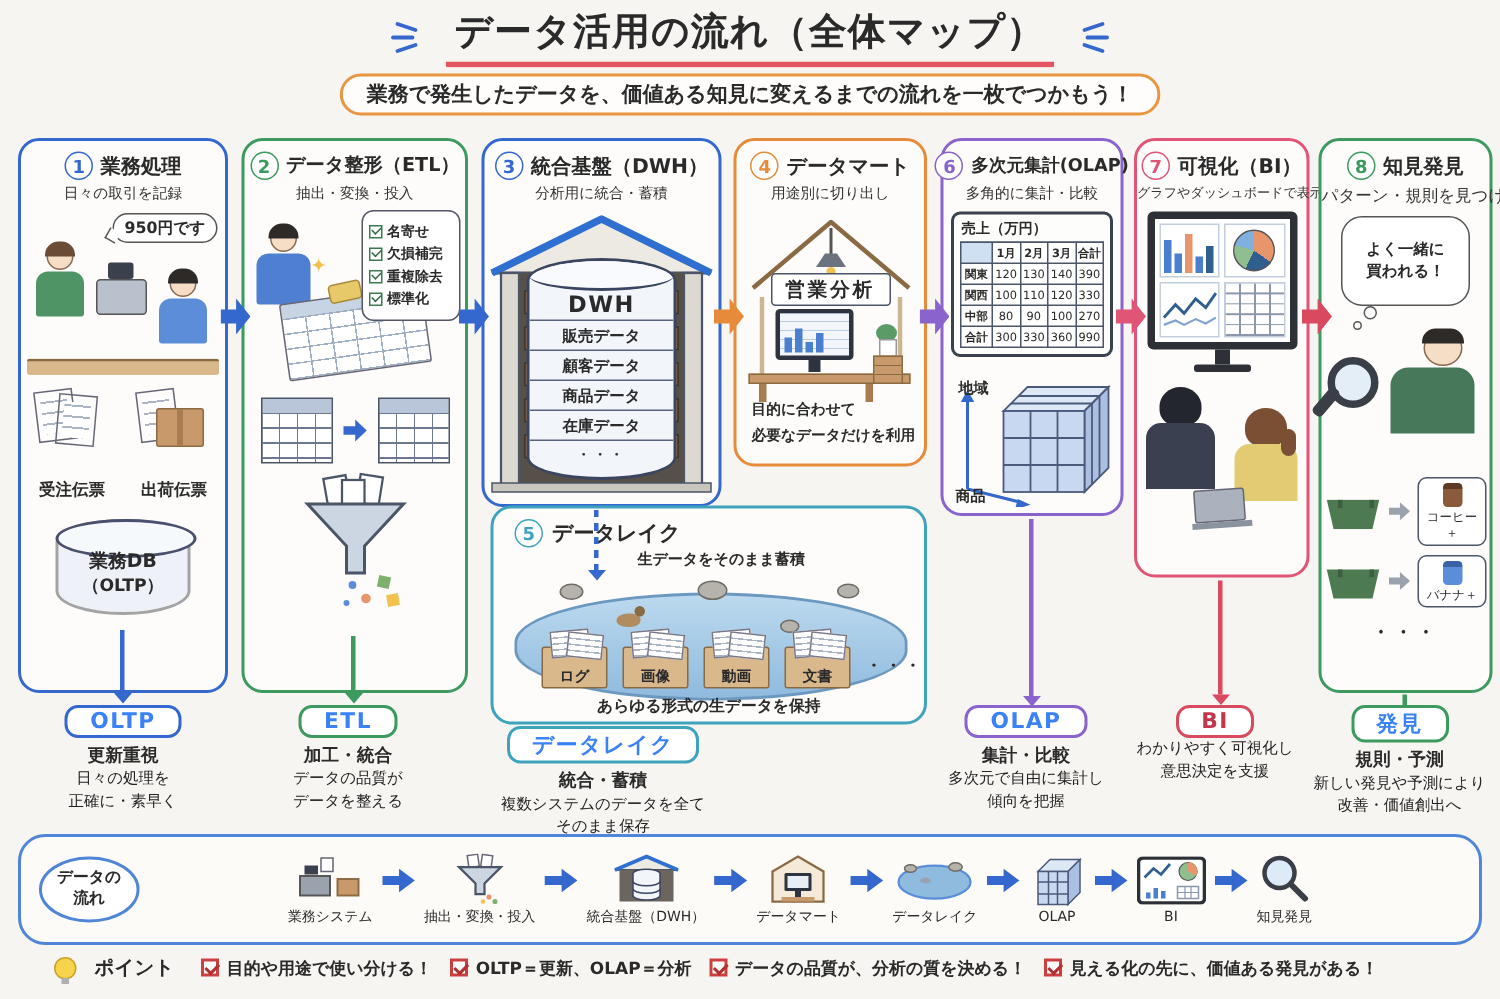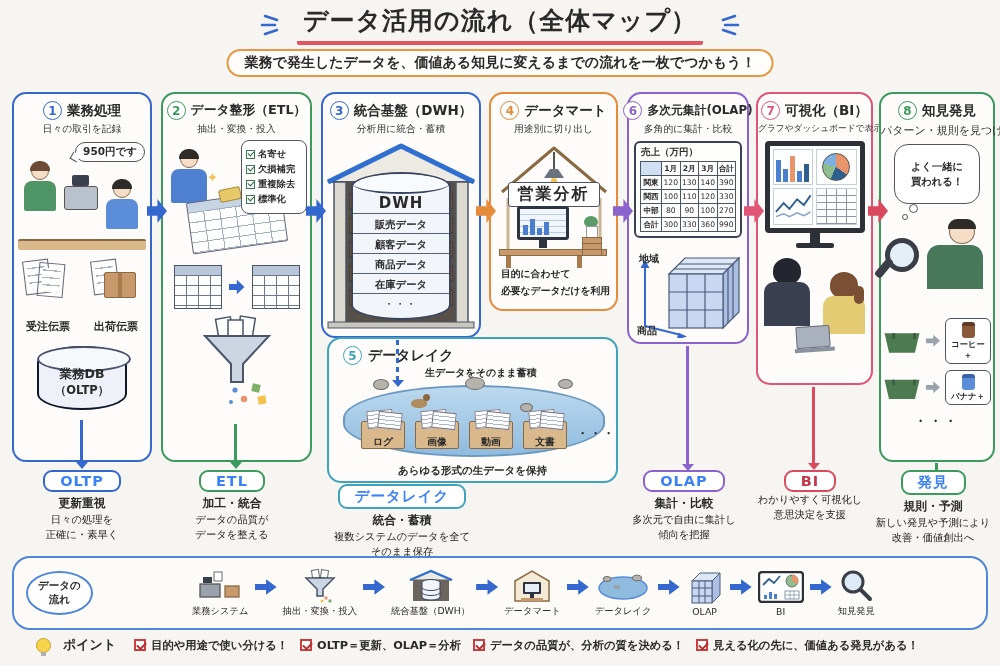--- a/index.html
+++ b/index.html
@@ -43,21 +43,21 @@
   .counter { position:absolute; left:4px; right:4px; bottom:0; height:11px; background:#d9b98c; border-top:2px solid #8a6a42; border-radius:2px; }
   .docs { display:flex; justify-content:space-around; margin-top:8px; height:76px; }
   .docgrp { position:relative; width:60px; text-align:center; }
   .doc { position:absolute; width:26px; height:34px; background:#fff; border:1.4px solid #667;
          background-image:repeating-linear-gradient(to bottom,transparent 0 6px,#aab4c2 6px 7.3px); background-clip:content-box; padding:4px 3px; }
   .doc.d1 { left:6px; top:2px; transform:rotate(-7deg); }
   .doc.d2 { left:20px; top:5px; transform:rotate(5deg); }
   .parcel { position:absolute; left:18px; top:14px; width:32px; height:26px; background:#c89a6b; border:1.5px solid #8a6a42; border-radius:2px; }
   .parcel::before { content:''; position:absolute; left:50%; top:0; bottom:0; width:4px; background:#a87c4e; transform:translateX(-50%); }
   .doclabel { position:absolute; bottom:0; width:100%; font-size:11px; font-weight:bold; }
-  .dbcyl { position:relative; width:90px; height:64px; margin:12px auto 0; background:#eef2f8; border:2px solid #0f172a; border-radius:45px / 16px; text-align:center; }
+  .dbcyl { position:relative; width:90px; height:64px; margin:12px auto 0; background:#eef2f8; border:2px solid #a3a3a3; border-radius:45px / 16px; text-align:center; }
   .dbcyl::before { content:''; position:absolute; top:-2px; left:-2px; width:90px; height:22px; border:2px solid #49506b; border-radius:50%; background:#f6f9fc; }
   .dbl1 { position:relative; font-size:12.5px; font-weight:bold; margin-top:18px; }
   .dbl2 { position:relative; font-size:11.5px; font-weight:bold; }
   
   .c2top { position:relative; height:116px; margin-top:4px; }
   .hoodie { left:8px; top:10px; position:absolute; }
   .hoodie .p-body { background:#4f7fd0; width:36px; height:34px; }
   .sheet { position:absolute; left:26px; top:56px; width:96px; height:52px; background:#fff; border:1.5px solid #667; transform:rotate(-8deg); border-radius:2px;
            background-image:linear-gradient(#c7d4e4 0 9px,transparent 9px),repeating-linear-gradient(to bottom,transparent 0 9px,#9fb0c4 9px 10px),repeating-linear-gradient(to right,transparent 0 15px,#9fb0c4 15px 16px); }
   .sponge { position:absolute; left:56px; top:48px; width:22px; height:13px; background:#e8c96a; border:1.4px solid #a8893a; border-radius:3px; transform:rotate(-12deg); }
@@ -75,39 +75,39 @@
   .wh { position:relative; height:196px; margin-top:4px; }
   .wh svg { display:block; margin:0 auto; }
   .dwhcyl { position:absolute; left:50%; transform:translateX(-50%); top:32px; width:100px; height:148px; background:#f2f5fa; border:2px solid #3a4660; border-radius:50px / 15px; text-align:center; overflow:hidden; }
   .dwhcyl::before { content:''; position:absolute; top:0; left:0; width:100%; height:18px; border-bottom:2px solid #3a4660; border-radius:50%; background:#f8fafd; }
   .dwhrow { font-size:10.3px; font-weight:bold; height:20px; line-height:20px; border-bottom:1.4px solid #58627a; white-space:nowrap; }
   .dwhrow.big { font-size:15px; height:24px; line-height:26px; margin-top:16px; letter-spacing:1px; }
   .dwhrow.dots { border-bottom:none; letter-spacing:2px; font-size:9px; }
   
   .booth { position:relative; height:122px; margin-top:2px; }
   .booth svg { display:block; margin:0 auto; }
-  .sign { position:absolute; left:50%; transform:translateX(-50%); top:44px; background:#fff; border:1.6px solid #4a5568; border-radius:3px; padding:1px 9px; font-size:16px; font-weight:bold; letter-spacing:2px; white-space:nowrap; }
+  .sign { position:absolute; left:50%; transform:translateX(-50%); top:44px; background:#fff; border:1.6px solid #4a5568; border-radius:3px; padding:1px 9px; font-size:13px; font-weight:bold; letter-spacing:2px; white-space:nowrap; }
   .mon4 { position:absolute; left:26px; top:68px; width:52px; height:34px; background:#2d3440; border-radius:3px; padding:3px; }
   .mon4 .scr { width:100%; height:100%; background:#f2f6fb; display:flex; align-items:flex-end; gap:2px; padding:2px 3px;
                background-image:repeating-linear-gradient(to bottom,transparent 0 5px,#b8cce2 5px 6px); }
   .mon4 .scr i { display:block; width:5px; background:#4a7fd0; }
   .mon4::after { content:''; position:absolute; left:50%; transform:translateX(-50%); bottom:-8px; width:8px; height:8px; background:#2d3440; }
   .plant4 { position:absolute; right:18px; top:78px; width:14px; height:22px; }
   .plant4::before { content:''; position:absolute; top:0; left:0; width:14px; height:12px; border-radius:50%; background:#5a9b68; }
   .plant4::after { content:''; position:absolute; bottom:0; left:2px; width:10px; height:10px; background:#fff; border:1.3px solid #999; }
   .desk4 { position:absolute; left:8px; bottom:4px; width:108px; height:7px; background:#c89a6b; border:1.4px solid #8a6a42; }
   .desk4::before,.desk4::after { content:''; position:absolute; top:6px; width:5px; height:12px; background:#a87c4e; }
   .desk4::before { left:6px; } .desk4::after { right:24px; }
   .drawer4 { position:absolute; right:14px; bottom:4px; width:20px; height:19px; background:#c89a6b; border:1.4px solid #8a6a42;
              background-image:repeating-linear-gradient(to bottom,transparent 0 5px,#8a6a42 5px 6px); }
   .c4cap { text-align:left; font-size:9.8px; font-weight:bold; line-height:1.7; margin:6px 0 0 10px; }
   
   .lakehead { display:flex; align-items:center; gap:6px; margin:7px 0 0 14px; }
   .lakesub { font-size:10px; font-weight:bold; margin:1px 0 0 96px; }
-  .pond { position:absolute; left:14px; top:46px; width:262px; height:72px; background:linear-gradient(#bcd9ee,#8fbbdf); border:2px solid #6b98c0; border-radius:50% / 46%; }
+  .pond { position:absolute; left:14px; top:56px; width:262px; height:72px; background:linear-gradient(#bcd9ee,#8fbbdf); border:2px solid #6b98c0; border-radius:50% / 46%; }
   .rock { position:absolute; background:#b6b3ac; border:1.3px solid #6f6c66; border-radius:50%; }
   .duck { position:absolute; left:66px; top:12px; width:16px; height:9px; background:#b08c5f; border-radius:50% 40% 45% 45%; }
   .duck::before { content:''; position:absolute; right:-3px; top:-5px; width:7px; height:7px; background:#8a6a42; border-radius:50%; }
   .lakeboxes { position:absolute; left:16px; bottom:6px; display:flex; align-items:flex-end; gap:10px; }
   .lbox { position:relative; width:44px; height:28px; background:#d9b98c; border:1.5px solid #8a6a42; border-radius:2px; text-align:center; font-size:9.8px; font-weight:bold; line-height:40px; }
   .lbox::before { content:''; position:absolute; left:5px; top:-12px; width:24px; height:16px; background:#fff; border:1.2px solid #778; transform:rotate(-5deg);
                   background-image:repeating-linear-gradient(to bottom,transparent 0 3px,#aab4c2 3px 4px); }
   .lbox::after { content:''; position:absolute; left:16px; top:-10px; width:22px; height:15px; background:#fdfdfd; border:1.2px solid #778; transform:rotate(6deg);
                  background-image:repeating-linear-gradient(to bottom,transparent 0 3px,#aab4c2 3px 4px); }
   .lbox span { position:relative; z-index:2; }
@@ -154,21 +154,21 @@
   .det-p .p-head { width:26px; height:24px; }
   .det-p .p-body { width:56px; height:44px; background:#47785a; border-radius:12px 12px 0 0; margin-left:-14px; }
   .pairrow { display:flex; align-items:center; justify-content:center; gap:5px; margin-top:6px; }
   .basket { position:relative; width:38px; height:24px; background:#4e7a52; clip-path:polygon(4% 18%,96% 18%,84% 100%,16% 100%); }
   .basket::before { content:''; position:absolute; left:9px; top:-7px; width:18px; height:14px; border:3px solid #3c5f40; border-bottom:none; border-radius:10px 10px 0 0; }
   .gray-arr { width:14px; height:13px; background:#9aa3ad; clip-path:polygon(0 32%,52% 32%,52% 4%,100% 50%,52% 96%,52% 68%,0 68%); }
   .pcard { width:46px; border:1.6px solid #4a5568; border-radius:6px; background:#fff; padding:2px; text-align:center; }
   .pico { width:13px; height:16px; margin:1px auto 1px; border-radius:3px; }
   .pico.coffee { background:#8a5a3a; border-top:4px solid #5d3a23; }
   .pico.jar { background:#5b8dd9; border-top:4px solid #3a62a8; }
-  .pcard span { font-size:8.3px; font-weight:bold; display:block; }
+  .pcard span { font-size:8.3px; font-weight:normal; display:block; }
   .c8dots { text-align:center; font-weight:bold; letter-spacing:3px; margin-top:8px; font-size:12px; }
   
   .lblgrp { position:absolute; width:190px; transform:translateX(-50%); text-align:center; }
   .lname { display:inline-block; border:2px solid var(--c); color:#3b82f6; border-radius:9px; background:#fff; padding:1px 15px; font-size:14.5px; font-weight:bold; letter-spacing:1px; white-space:nowrap; }
   .lhead { font-size:11.8px; font-weight:bold; margin-top:4px; }
   .lline { font-size:10.3px; color:#222; line-height:1.5; white-space:nowrap; }
   
   .strip { position:absolute; left:12px; top:556px; width:976px; height:74px; border:2.5px solid #4f86d8; border-radius:18px; background:#fcfbf8; display:flex; align-items:center; padding:0 12px; }
   .cloud { border:2px solid #4f86d8; border-radius:50%; padding:6px 10px; font-size:10.5px; font-weight:bold; text-align:center; line-height:1.3; background:#fff; flex:0 0 auto; }
   .sitem { display:flex; flex-direction:column; align-items:center; flex:0 0 auto; margin:0 4px; }

